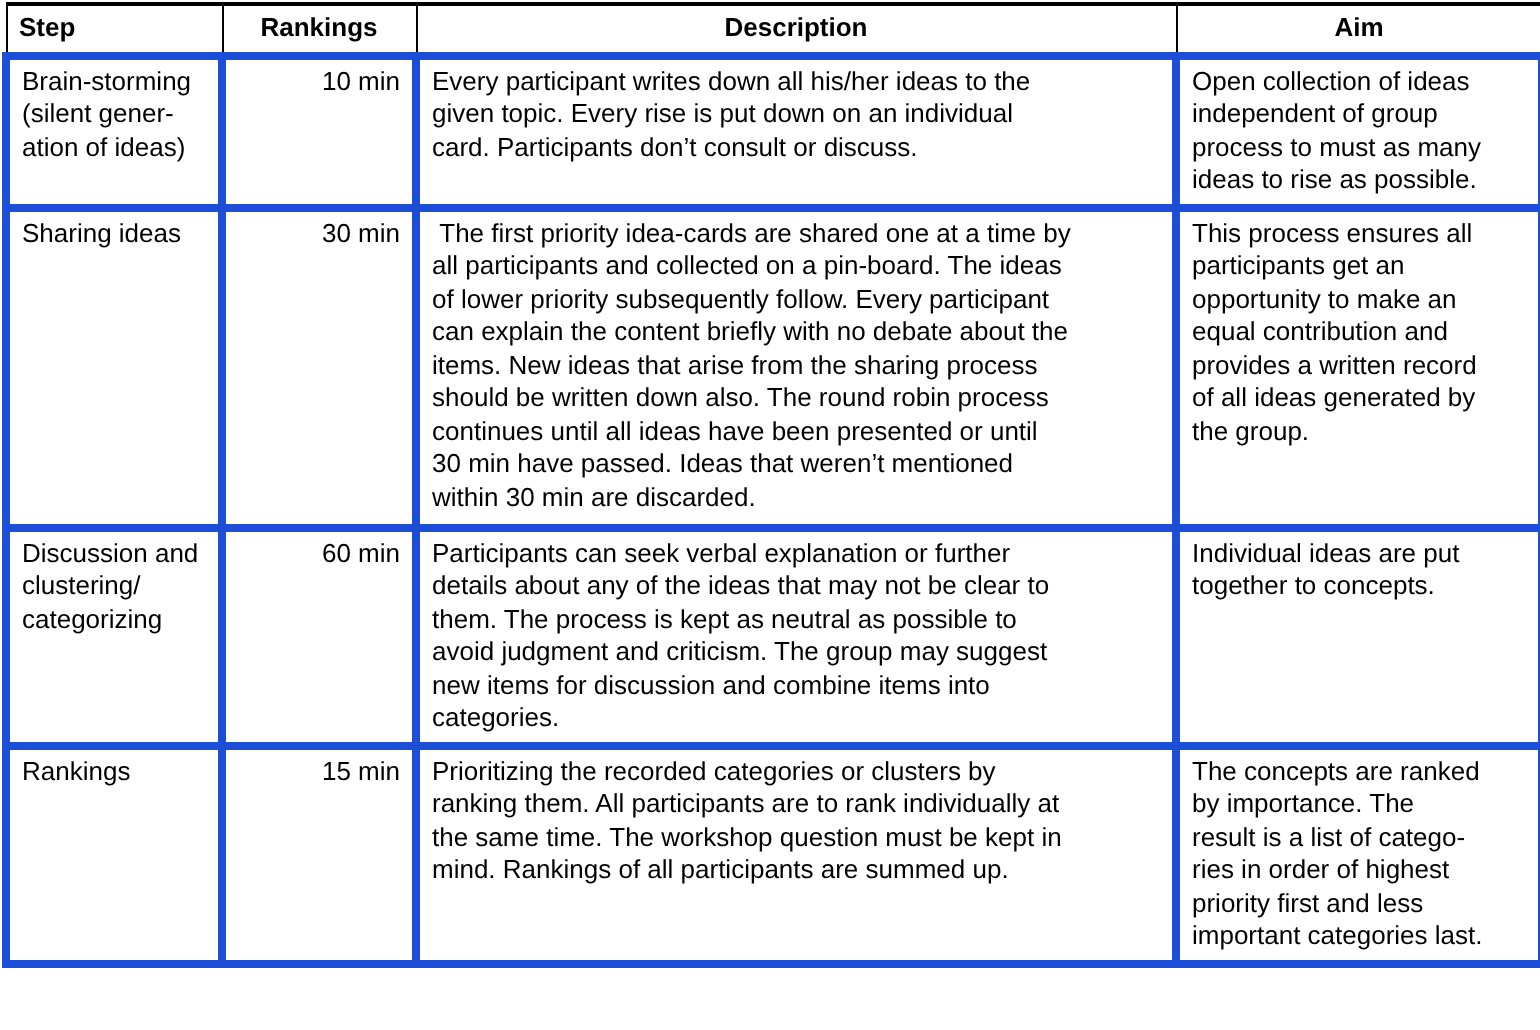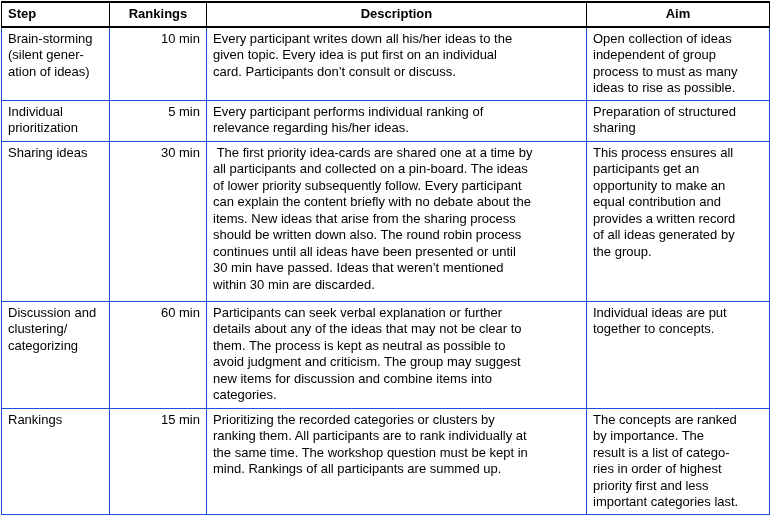--- a/index.html
+++ b/index.html
@@ -20,21 +20,21 @@
     font-size: 13px;
     line-height: 16.5px;
   }
   .doc-table col.c-step { width: 108px; }
   .doc-table col.c-duration { width: 97px; }
   .doc-table col.c-description { width: 380px; }
   .doc-table col.c-aim { width: 183px; }
 
   .doc-table th,
   .doc-table td {
-    border: 1px solid #1d4ed8;
+    border: 4px solid #1d4ed8;
     vertical-align: top;
     padding: 3px 6px 3px 6px;
     white-space: pre-wrap;
     overflow: visible;
   }
   .doc-table thead th {
     border: 1px solid #000000;
     border-top-width: 2px;
     border-bottom-width: 2px;
     font-weight: bold;
@@ -75,35 +75,26 @@
       <th>Aim</th>
     </tr>
   </thead>
   <tbody>
     <tr class="row-0">
       <td class="cell-step">Brain-storming
 (silent gener-
 ation of ideas)</td>
       <td class="cell-duration">10 min</td>
       <td class="cell-description">Every participant writes down all his/her ideas to the
-given topic. Every idea is put first on an individual
+given topic. Every rise is put down on an individual
 card. Participants don’t consult or discuss.</td>
       <td class="cell-aim">Open collection of ideas
 independent of group
 process to must as many
 ideas to rise as possible.</td>
-    </tr>
-    <tr class="row-1">
-      <td class="cell-step">Individual
-prioritization</td>
-      <td class="cell-duration">5 min</td>
-      <td class="cell-description">Every participant performs individual ranking of
-relevance regarding his/her ideas.</td>
-      <td class="cell-aim">Preparation of structured
-sharing</td>
     </tr>
     <tr class="row-2">
       <td class="cell-step">Sharing ideas</td>
       <td class="cell-duration">30 min</td>
       <td class="cell-description"> The first priority idea-cards are shared one at a time by
 all participants and collected on a pin-board. The ideas
 of lower priority subsequently follow. Every participant
 can explain the content briefly with no debate about the
 items. New ideas that arise from the sharing process
 should be written down also. The round robin process

